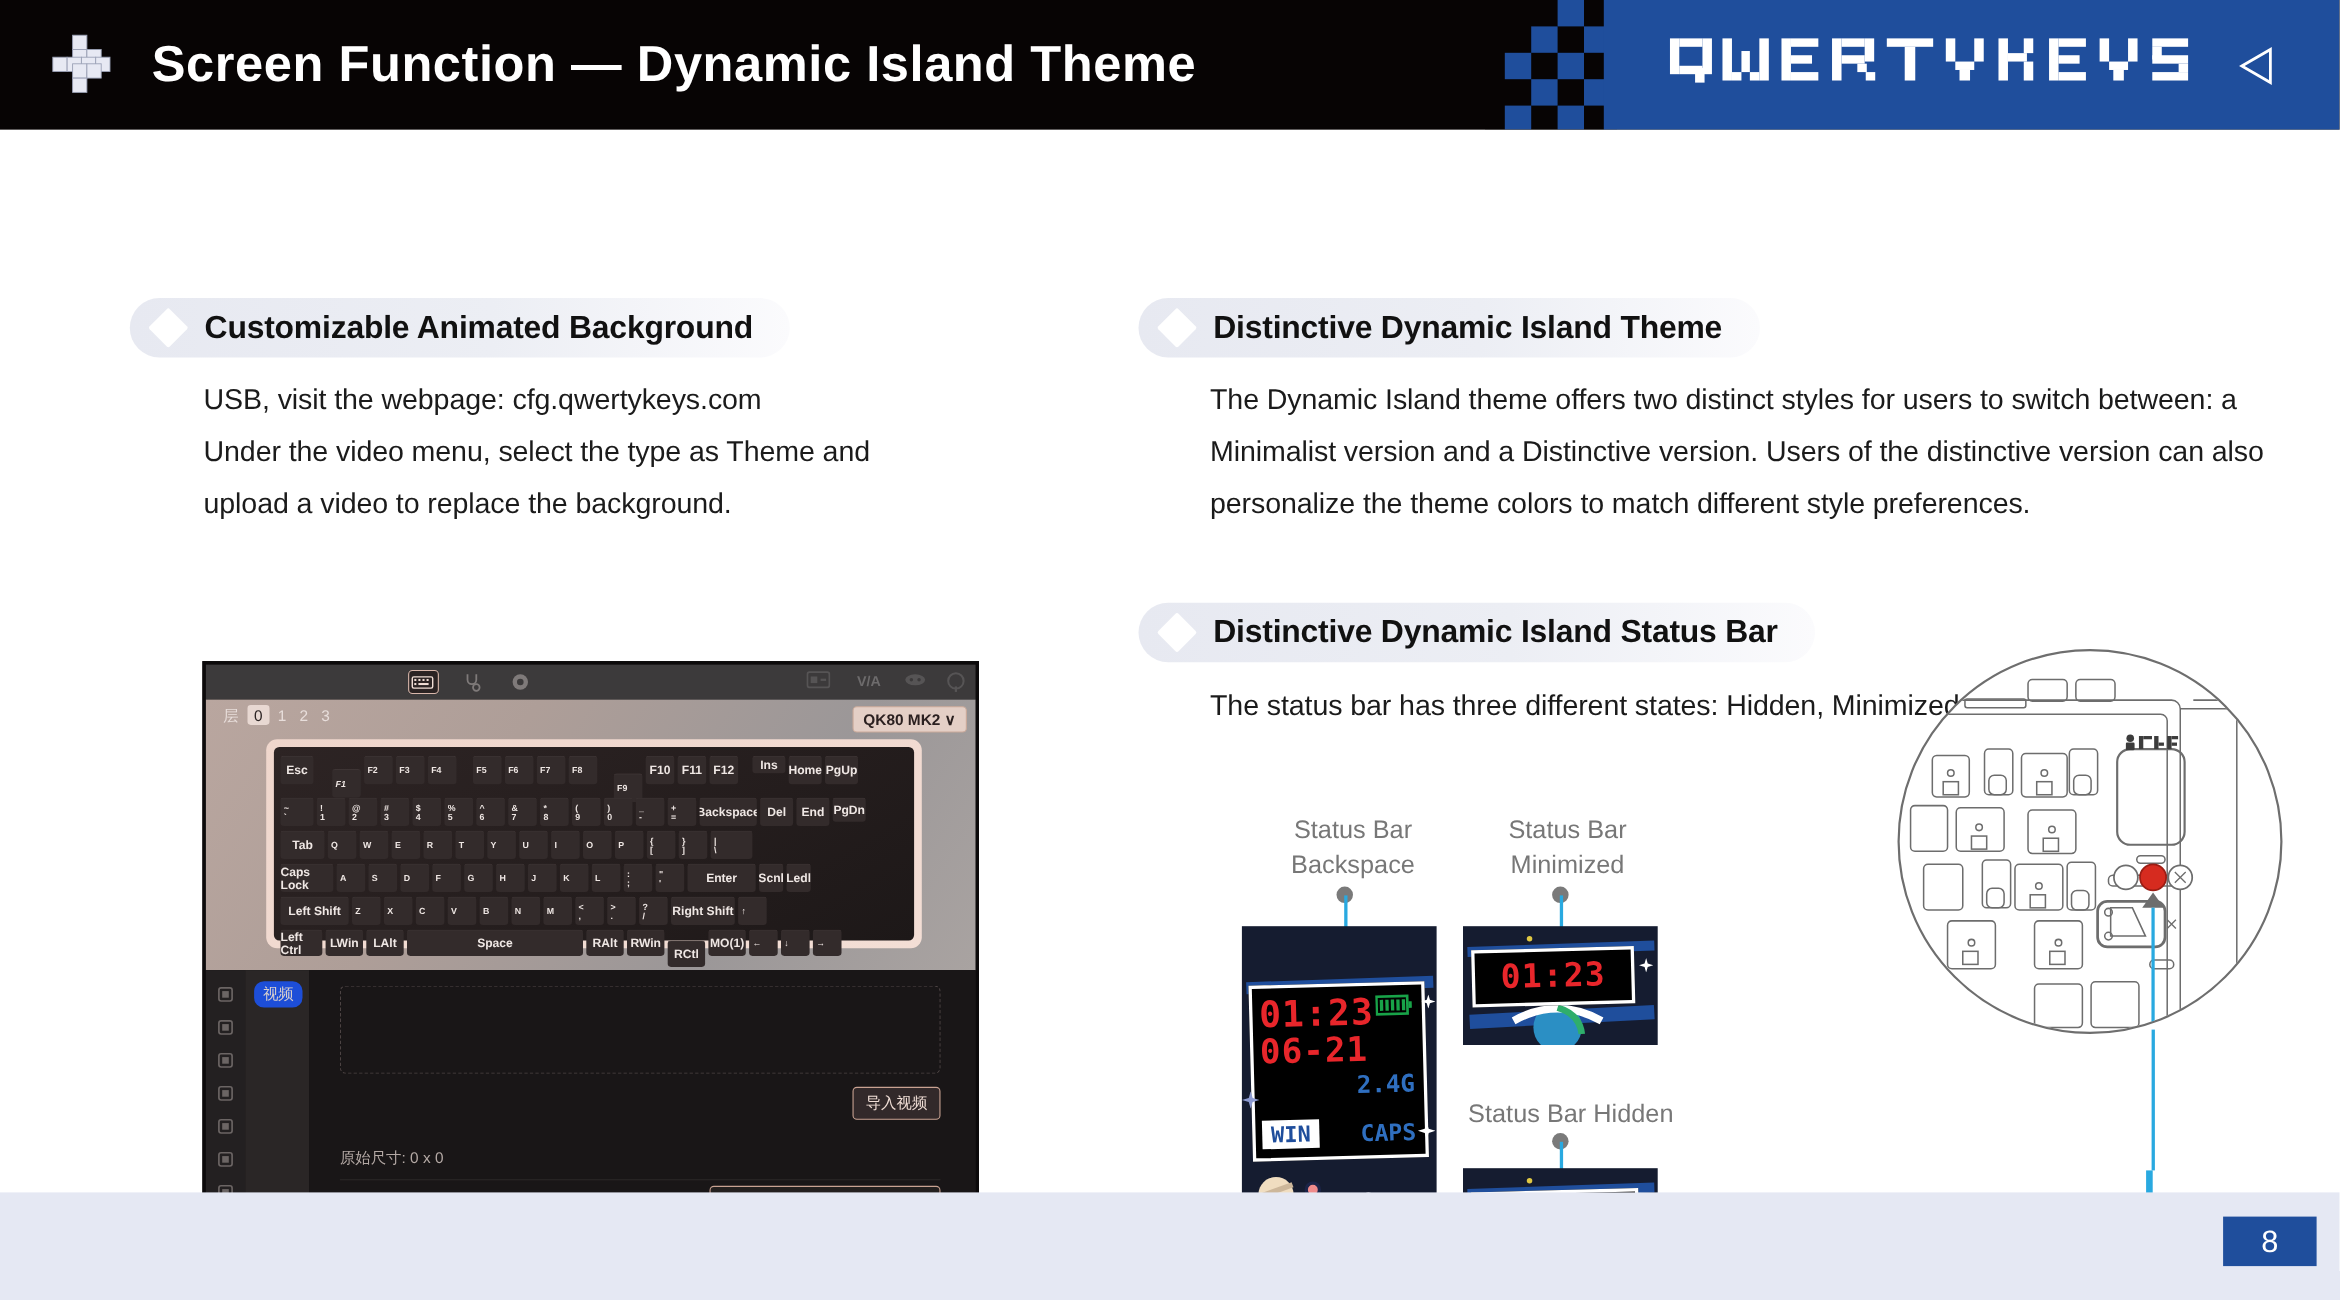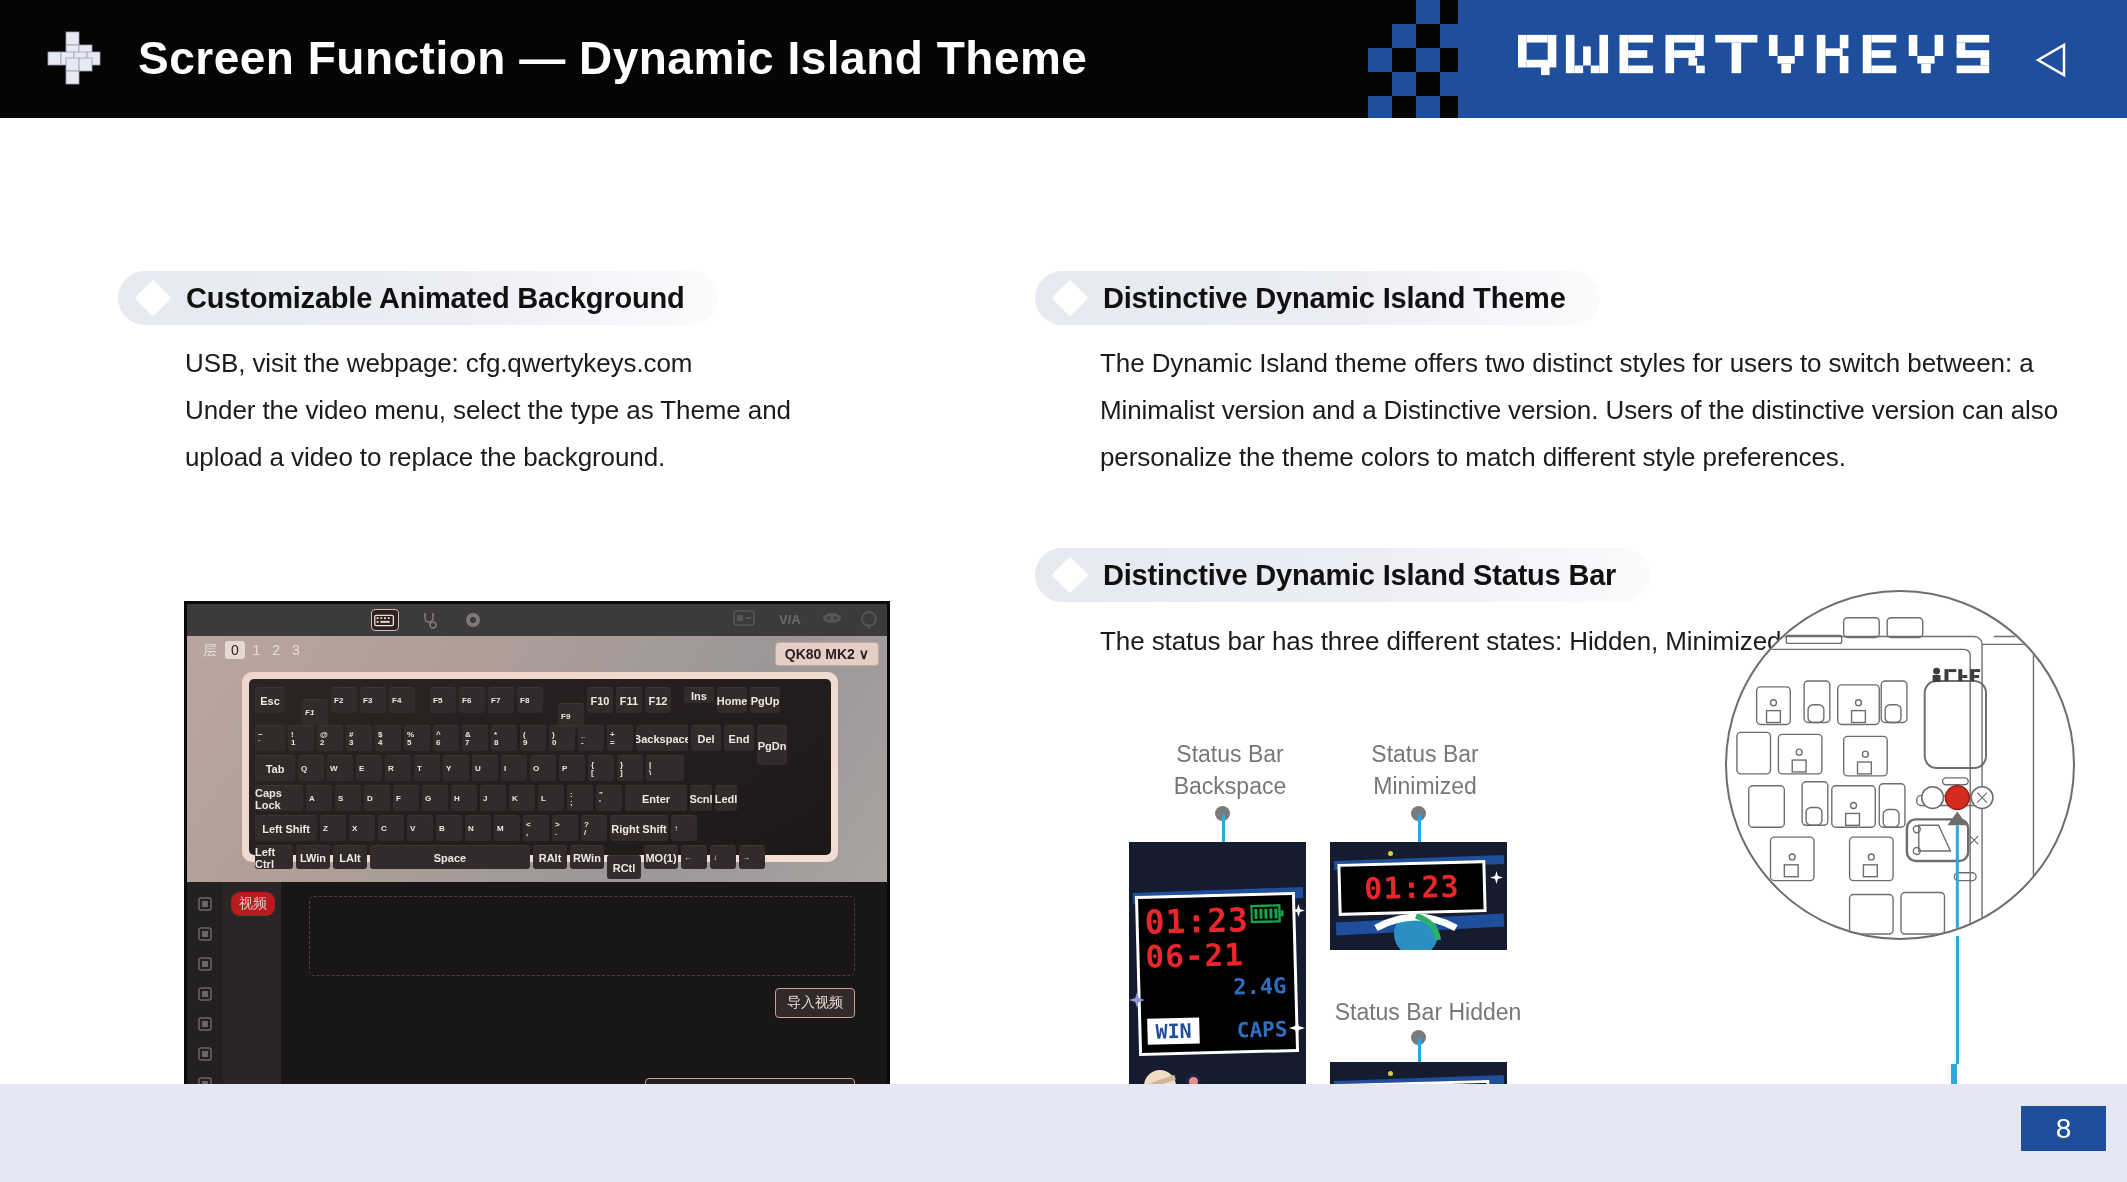--- a/index.html
+++ b/index.html
@@ -126,21 +126,21 @@
     background: #191617;
   }
   .side-rail { position: absolute; left: 0; top: 0; width: 36px; height: 100%; background: #232021; }
   .rail-ic {
     position: absolute; left: 10px; width: 16px; height: 16px;
     opacity: .5;
   }
   .tab-col { position: absolute; left: 36px; top: 0; width: 58px; height: 100%; background: #2a2626; }
   .tab-vid {
     position: absolute; left: 8px; top: 10px;
-    background: #b91c1c; color: #d8cfcc; font-size: 14px;
+    background: #1d4ed8; color: #d8cfcc; font-size: 14px;
     padding: 3px 8px; border-radius: 9px;
   }
   .form { position: absolute; left: 94px; top: 0; right: 0; bottom: 0; background: #191617; }
   .drop-zone {
     position: absolute; left: 28px; top: 14px; right: 32px; height: 80px;
     border: 1px dashed #4c4343; border-radius: 5px;
   }
   .frow {
     position: absolute; left: 28px; right: 32px; height: 40px;
     border-bottom: 1px solid #2b2727; color: #b4a9a5; font-size: 14px;
@@ -467,21 +467,21 @@
               <span>_</span>
               <span>-</span>
             </div>
             <div class="key dual" style="left: 358px; top: 46px; width: 26px; height: 26px;">
               <span>+</span>
               <span>=</span>
             </div>
             <div class="key big" style="left: 387px; top: 46px; width: 52px; height: 26px;">Backspace</div>
             <div class="key big" style="left: 442px; top: 46px; width: 30px; height: 26px;">Del</div>
             <div class="key big" style="left: 475px; top: 46px; width: 30px; height: 26px;">End</div>
-            <div class="key big" style="left: 508px; top: 46px; width: 30px; height: 40px;">PgDn</div>
+            <div class="key big" style="left: 508px; top: 46px; width: 30px; height: 22px;">PgDn</div>
             <div class="key big" style="left: 6px; top: 76px; width: 40px; height: 26px;">Tab</div>
             <div class="key" style="left: 49px; top: 76px; width: 26px; height: 26px;">Q</div>
             <div class="key" style="left: 78px; top: 76px; width: 26px; height: 26px;">W</div>
             <div class="key" style="left: 107px; top: 76px; width: 26px; height: 26px;">E</div>
             <div class="key" style="left: 136px; top: 76px; width: 26px; height: 26px;">R</div>
             <div class="key" style="left: 165px; top: 76px; width: 26px; height: 26px;">T</div>
             <div class="key" style="left: 194px; top: 76px; width: 26px; height: 26px;">Y</div>
             <div class="key" style="left: 223px; top: 76px; width: 26px; height: 26px;">U</div>
             <div class="key" style="left: 252px; top: 76px; width: 26px; height: 26px;">I</div>
             <div class="key" style="left: 281px; top: 76px; width: 26px; height: 26px;">O</div>
@@ -594,20 +594,23 @@
               <rect x="2" y="2" width="12" height="12" rx="2" fill="none" stroke="#b3a9a6" stroke-width="1.5"></rect>
               <rect x="5" y="5" width="6" height="6" fill="#b3a9a6"></rect>
             </svg></span>
         </div>
       <div class="tab-col">
         <div class="tab-vid">视频</div>
       </div>
       <div class="form">
         <div class="drop-zone"></div>
         <div class="btn-import">导入视频</div>
+        <div class="frow" style="top:151px">
+          <span>原始尺寸: 0 x 0</span>
+        </div>
         <div class="frow" style="top:196px">
           <span>类型:</span>
         </div>
         <div class="frow" style="top:241px"></div>
         <div class="sel-box">
           <span>主题 (320x172)</span>
           <span>∨</span>
         </div>
         <div class="sel-menu">
           <div class="sel-opt">动画 (320x172)</div>

